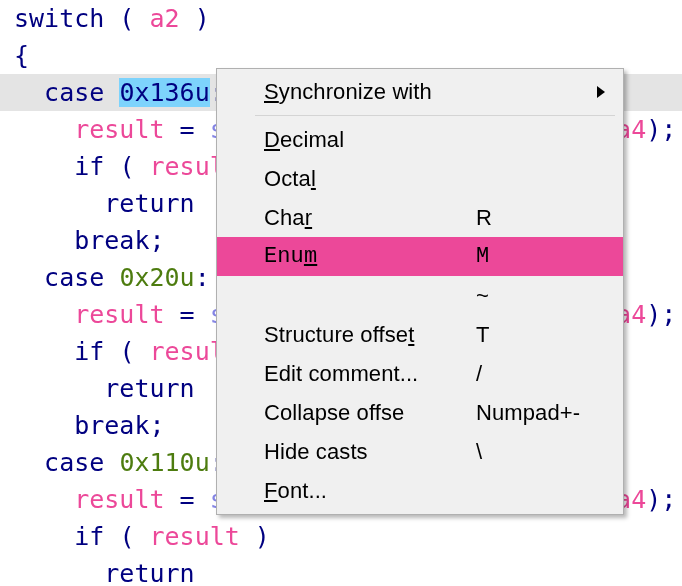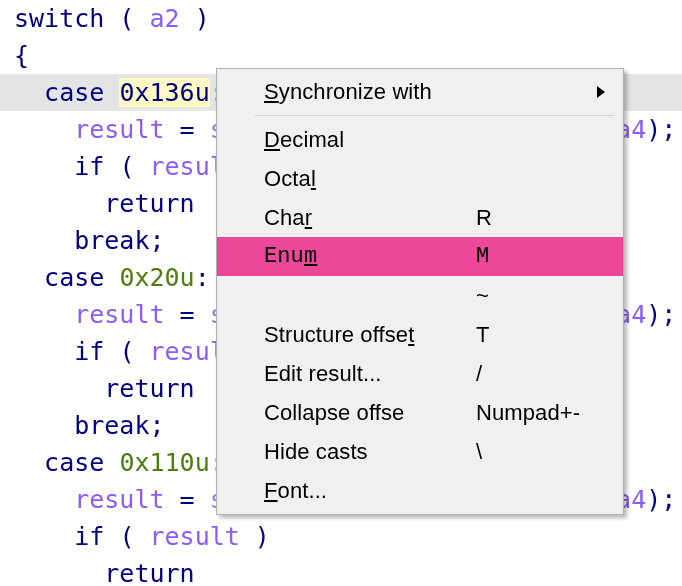--- a/index.html
+++ b/index.html
@@ -32,26 +32,26 @@
     height: 37px;
     padding-left: 14px;
     box-sizing: border-box;
     color: #000080;
     white-space: pre;
   }
   .code-line.current {
     background: #e4e4e4;
   }
   .tok-kw   { color: #000080; text-align: center; }
-  .tok-var  { color: #8b5cf6; }
+  .tok-var  { color: #ec4899; }
   .tok-num  { color: #4d7c0f; }
   .tok-fn   { color: #8484e4; }
   .tok-punct{ color: #000080; }
   .tok-hl {
-    background: #fef9c3;
+    background: #7dd3fc;
     color: #000080;
   }
 
   
   #context-menu {
     position: absolute;
     left: 216px;
     top: 68px;
     width: 408px;
     background: #f0f0f0;
@@ -132,21 +132,21 @@
       <span class="mi-shortcut">M</span>
     </div>
     <div class="menu-item">
       <span class="mi-shortcut">~</span>
     </div>
     <div class="menu-item">
       <span class="mi-label">Structure offse<u>t</u></span>
       <span class="mi-shortcut">T</span>
     </div>
     <div class="menu-item">
-      <span class="mi-label">Edit result...</span>
+      <span class="mi-label">Edit comment...</span>
       <span class="mi-shortcut">/</span>
     </div>
     <div class="menu-item">
       <span class="mi-label">Collapse offse</span>
       <span class="mi-shortcut">Numpad+-</span>
     </div>
     <div class="menu-item">
       <span class="mi-label">Hide casts</span>
       <span class="mi-shortcut">\</span>
     </div>

